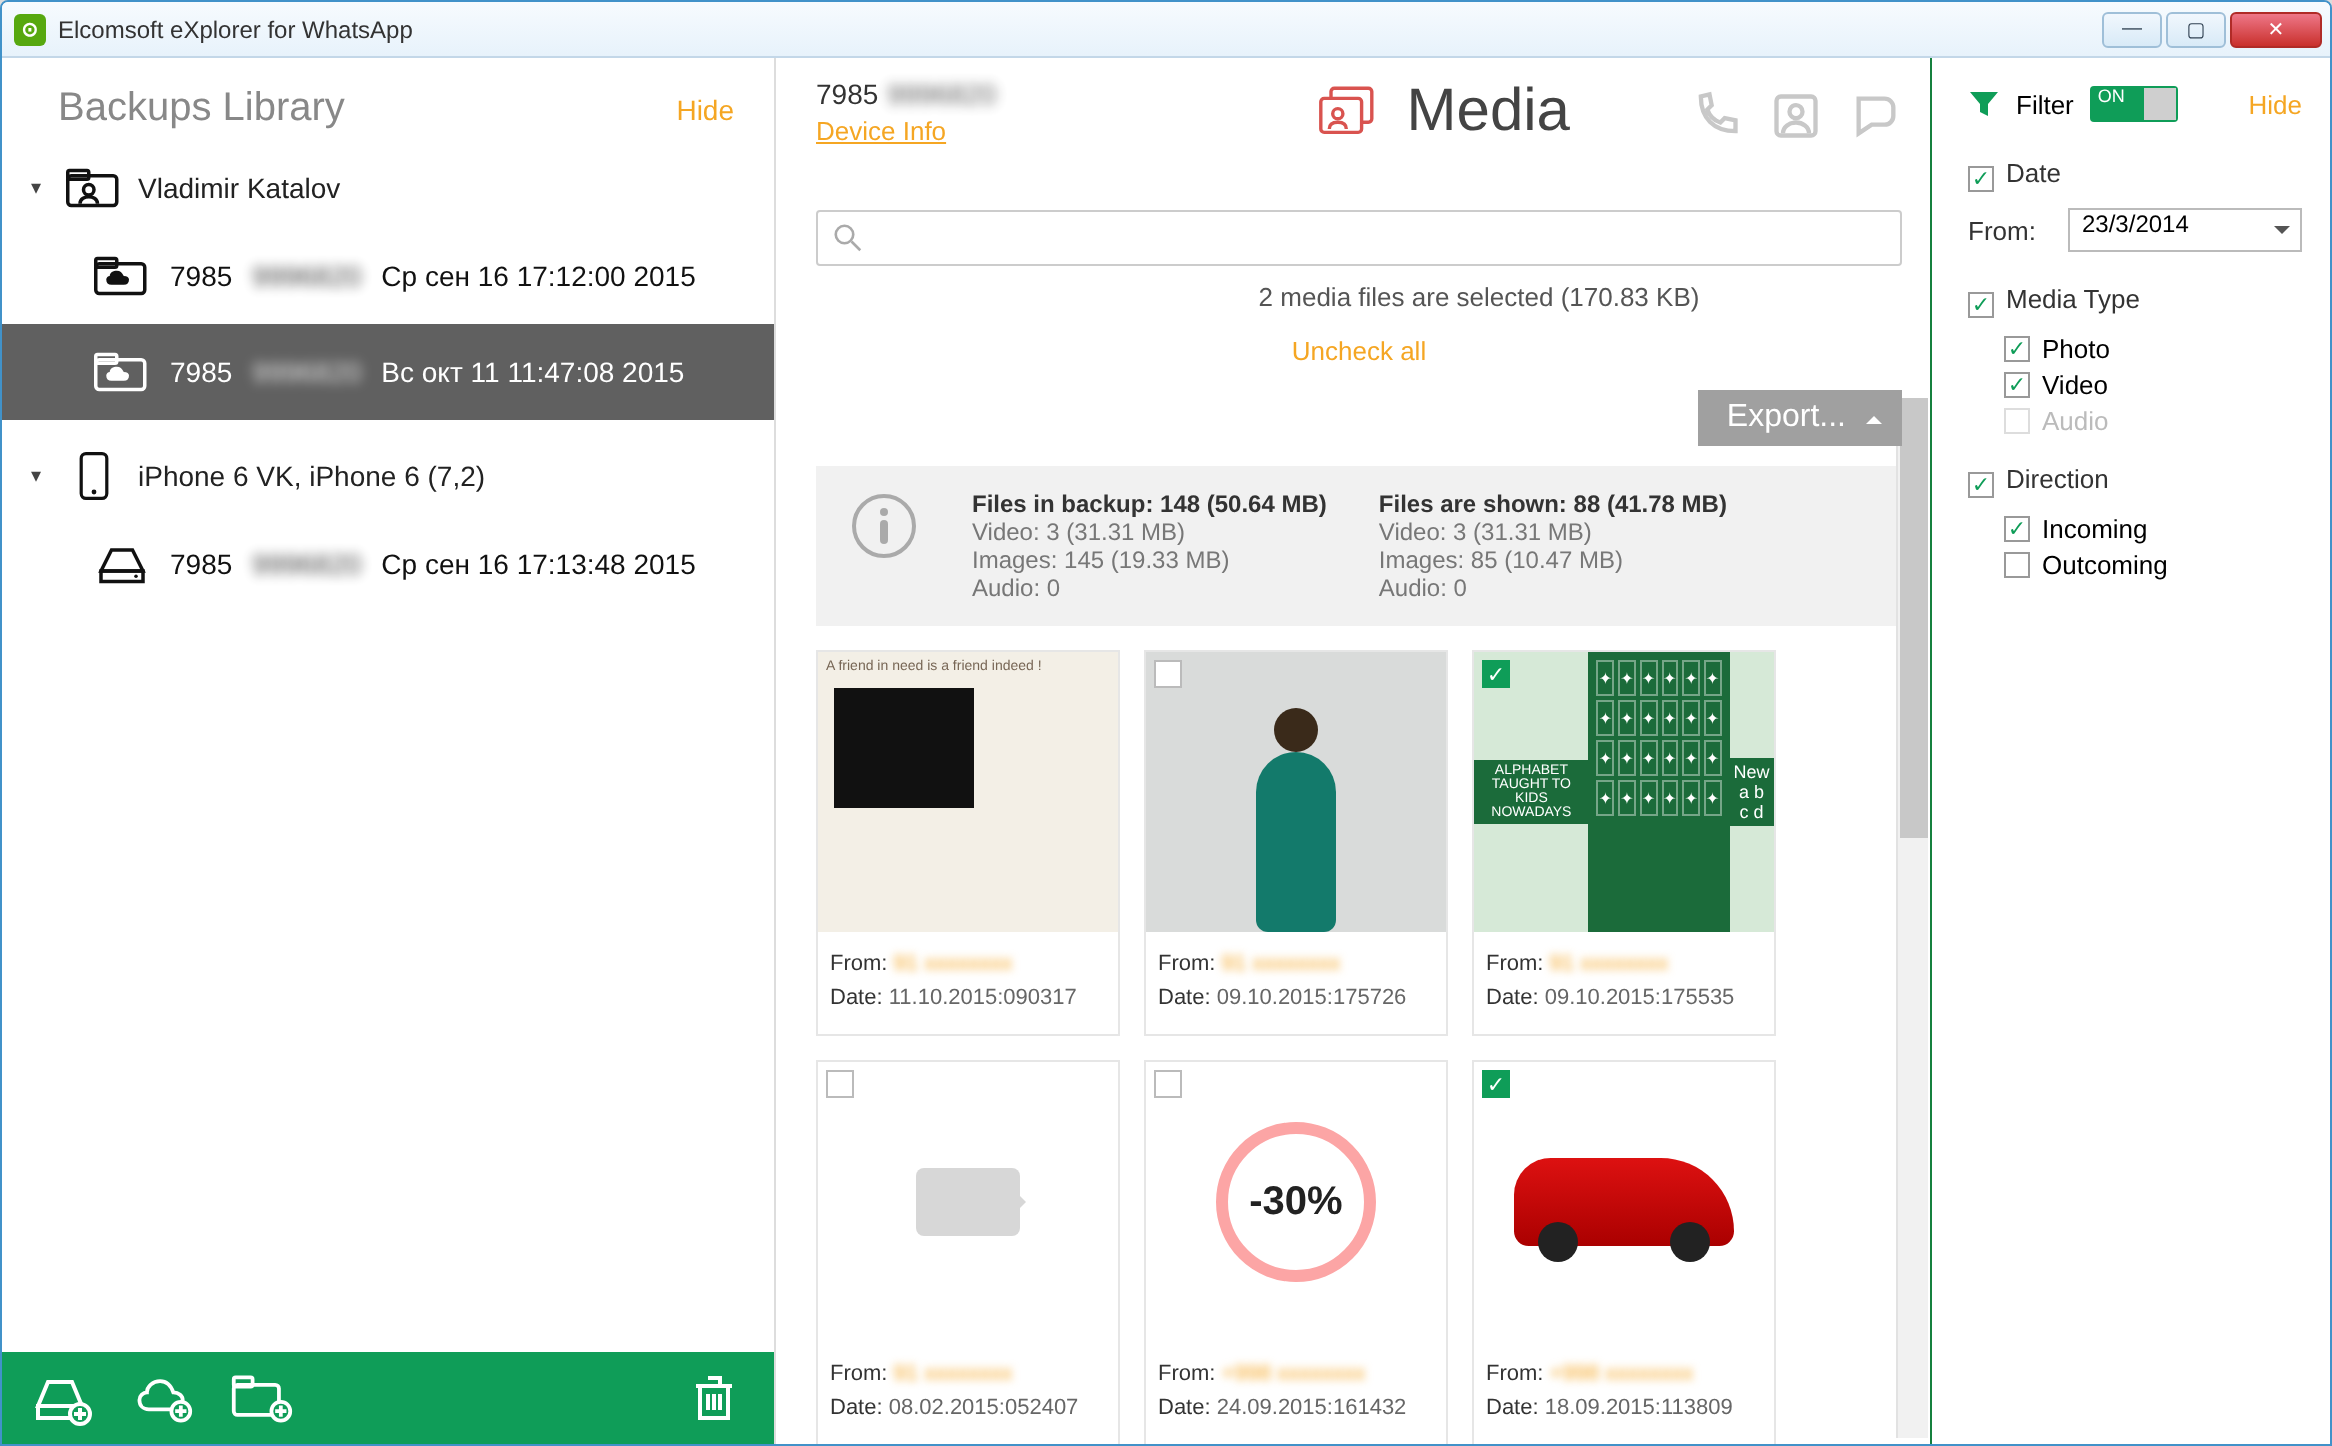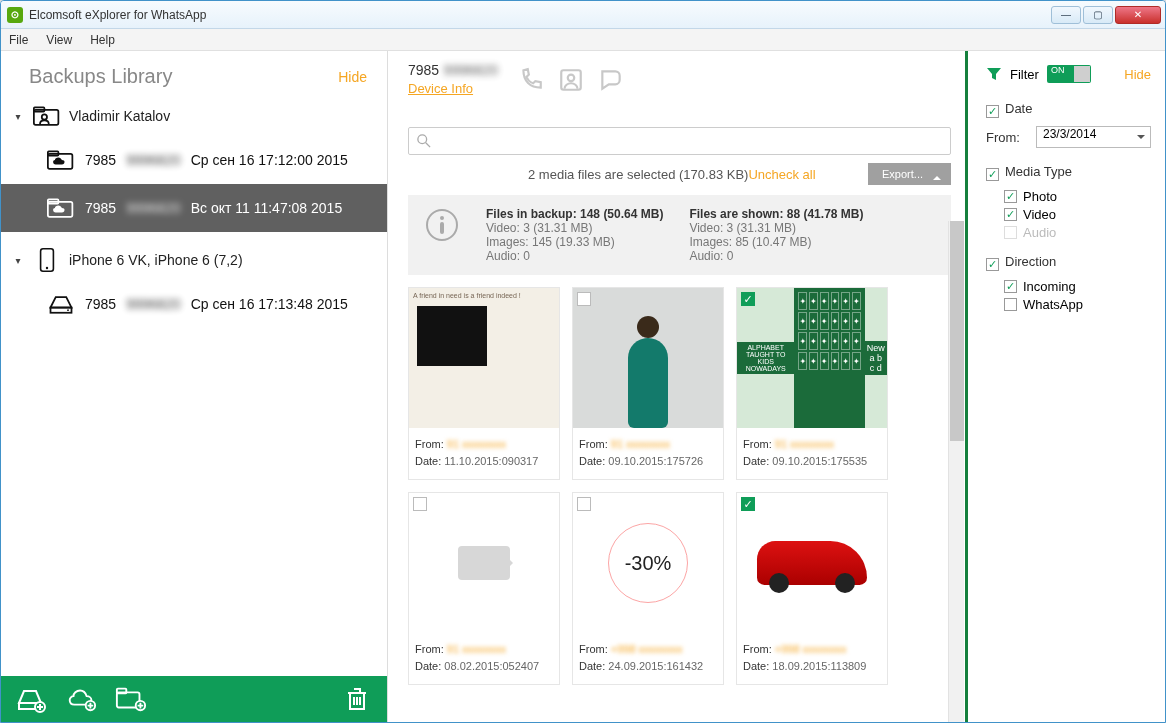--- a/index.html
+++ b/index.html
@@ -55,26 +55,26 @@
   .chead .title{ margin-left:auto; margin-right:40px; display:flex; align-items:center; gap:12px;}
   .chead .title h1{ margin:0; font-weight:300; font-size:30px; color:#444;}
   .chead .ticons{ display:flex; gap:14px; color:#c8c8c8; margin-left:20px; padding-top:6px;}
   .chead .ticons .ic{width:26px; height:26px;}
   .searchbar{
     margin-top:30px; height:28px; border:1px solid #ccc; border-radius:2px;
     display:flex; align-items:center; padding:0 8px; color:#aaa;
   }
   .searchbar svg{width:14px;height:14px;}
   .toolbar{
-    display:flex; align-items:center; margin-top:8px; font-size:13px; color:#555; 
+    display:flex; align-items:center; margin-top:8px; font-size:13px; color:#555; gap:12px;flex-direction:column;
   }
   .toolbar .sel{ margin-left:120px;}
   .toolbar .uncheck{ color:#f5a623;}
   .toolbar .export{
-    margin-left:auto; background:#a0a0a0; color:#fff; padding:5px 28px 5px 14px; position:relative; font-size:11px;
+    margin-left:auto; background:#a0a0a0; color:#fff; padding:5px 28px 5px 14px; position:relative; font-size:16px;
   }
   .toolbar .export:after{ content:""; position:absolute; right:10px; top:9px; border:4px solid transparent; border-bottom-color:#fff;}
   .infobox{
     margin-top:10px; background:#f1f1f1; padding:12px 16px; display:flex; gap:26px; font-size:12px; color:#777;
   }
   .infobox .ii{ width:36px;height:36px; display:flex; align-items:center; justify-content:center;}
   .infobox .col b{ color:#333; font-weight:600;}
   .grid{ margin-top:12px; display:flex; flex-wrap:wrap; gap:12px;}
   .card{
     width:152px; background:#fff; border:1px solid #e6e6e6; position:relative;
@@ -83,42 +83,42 @@
   .card .chk{
     position:absolute; top:4px; left:4px; width:14px; height:14px;
     border:1px solid #bbb; background:#fff; display:flex; align-items:center; justify-content:center;
   }
   .card .chk.checked{ background:#0f9d58; border-color:#0f9d58; color:#fff; font-size:11px;}
   .thumb{ height:140px; background:#d6e9d7; display:flex; align-items:center; justify-content:center; overflow:hidden;}
   .card .meta{ padding:8px 6px 10px 6px; color:#666; line-height:1.5;}
   .card .meta .fr{ color:#333;}
   .card .meta .ph{ color:#f5a623; filter:blur(2px);}
   .rpanel{
-    width:200px; border-left:3px solid #15803d; padding:14px 14px 4px 18px; font-size:13px;
+    width:200px; border-left:1px solid #15803d; padding:14px 14px 4px 18px; font-size:13px;
   }
   .rpanel .hdr{ display:flex; align-items:center; gap:8px; margin-bottom:18px;}
   .rpanel .toggle{ width:44px;height:18px; background:#0f9d58; border-radius:2px; position:relative; color:#fff; font-size:9px; display:flex; align-items:flex-start; padding-left:4px;}
   .rpanel .toggle:after{ content:""; position:absolute; right:1px; top:1px; width:16px; height:16px; background:#cfcfcf;}
   .rpanel .hide{ margin-left:auto; color:#f5a623;}
   .chk2{ width:13px;height:13px; border:1px solid #999; display:inline-flex; align-items:center; justify-content:center; margin-right:6px; color:#0f9d58; font-size:11px; vertical-align:-2px;}
   .chk2.on:before{content:"✓";}
   .sect{ margin-bottom:8px; color:#333;}
   .sub{ margin-left:18px; margin-bottom:3px; display:flex; align-items:center; font-size:13px;}
   .dates{ margin:6px 0 16px 0;}
   .dates .row{ display:flex; align-items:center; margin-bottom:6px; gap:6px;}
   .dates label{ width:44px; color:#333; font-size:13px;}
   .dates .inp{ flex:1; height:22px; border:1px solid #bbb; padding:0 18px 0 6px; font-size:12px; position:relative; background:#fff;}
   .dates .inp:after{content:""; position:absolute; right:5px; top:8px; border:4px solid transparent; border-top-color:#555;}
   .th-board{width:100%;height:100%; background:#1b6b3a; color:#fff; font-size:8px; padding:4px; display:grid; grid-template-columns:repeat(6,1fr); grid-auto-rows:18px; gap:2px;}
   .th-board div{border:1px solid rgba(255,255,255,.4); display:flex; align-items:center; justify-content:center;}
   .th-person{width:40px;height:90px; background:#137a6b; border-radius:20px 20px 6px 6px; position:relative;}
   .th-person:before{content:""; position:absolute; top:-22px; left:9px; width:22px;height:22px;border-radius:50%;background:#3a2a1a;}
   .th-video{width:52px;height:34px;background:#d7d7d7;border-radius:4px;position:relative;}
   .th-video:after{content:""; position:absolute; right:-12px; top:8px; border:9px solid transparent; border-left-color:#d7d7d7;}
-  .th-badge{width:80px;height:80px;border-radius:50%;border:1px solid #fca5a5;display:flex;align-items:center;justify-content:center;font-size:20px;font-weight:normal;color:#222;}
+  .th-badge{width:80px;height:80px;border-radius:50%;border:6px solid #fca5a5;display:flex;align-items:center;justify-content:center;font-size:20px;font-weight:bold;color:#222;}
   .th-car{width:110px;height:44px;background:linear-gradient(#d11,#a00);border-radius:20px 40px 8px 8px;position:relative;}
   .th-car:before,.th-car:after{content:"";position:absolute;bottom:-8px;width:20px;height:20px;background:#222;border-radius:50%;}
   .th-car:before{left:12px;} .th-car:after{right:12px;}
   .scrollhint{position:absolute; right:1px; top:170px; width:16px; height:520px; background:#f1f1f1; border-left:1px solid #e2e2e2;}
   .scrollhint .thumb{position:absolute; top:0; left:1px; width:14px; height:220px; background:#c8c8c8;}
   .content{position:relative;}
   .mediaicon{width:34px;height:34px;}
 </style>
 </head>
 <body>
@@ -127,25 +127,20 @@
 
   <div class="titlebar">
     <div class="app-icon">⊙</div>
     <span>Elcomsoft eXplorer for WhatsApp</span>
     <span class="spacer"></span>
     <div class="winbtn">—</div>
     <div class="winbtn">▢</div>
     <div class="winbtn close">✕</div>
   </div>
 
-  <div class="menubar">
-    <span>File</span>
-    <span>View</span>
-    <span>Help</span>
-  </div>
 
   <div class="body">
 
     <div class="sidebar">
       <div class="lib-header">
         <h2>Backups Library</h2>
         <span class="hide">Hide</span>
       </div>
       <div class="tree">
 
@@ -233,20 +228,29 @@
           </div>
 
         <div class="chead">
           <div class="left">
             <div>
               <span class="phone">7985</span>
               <span class="phone blur">9996820</span>
             </div>
             <a class="dinfo">Device Info</a>
           </div>
+          <div class="title">
+            <svg class="mediaicon" viewBox="0 0 40 36">
+              <rect x="10" y="4" width="24" height="20" rx="2" fill="none" stroke="#d9534f" stroke-width="2"></rect>
+              <rect x="4" y="10" width="24" height="20" rx="2" fill="#fff" stroke="#d9534f" stroke-width="2"></rect>
+              <circle cx="14" cy="19" r="3" fill="none" stroke="#d9534f" stroke-width="2"></circle>
+              <path d="M9 28c0-3 2-4 5-4s5 1 5 4" fill="none" stroke="#d9534f" stroke-width="2"></path>
+            </svg>
+            <h1>Media</h1>
+          </div>
           <div class="ticons">
             <svg class="ic" viewBox="0 0 24 24">
                 <path d="M5 3c0 10 6 16 16 16l0-5-5-1-2 2c-3-1-5-3-6-6l2-2-1-5z" fill="none" stroke="currentColor" stroke-width="2"></path>
               </svg>
             <svg class="ic" viewBox="0 0 24 24">
                 <rect x="3" y="3" width="18" height="18" rx="2" fill="none" stroke="currentColor" stroke-width="2"></rect>
                 <circle cx="12" cy="10" r="3" fill="none" stroke="currentColor" stroke-width="2"></circle>
                 <path d="M6 20c0-3 3-5 6-5s6 2 6 5" fill="none" stroke="currentColor" stroke-width="2"></path>
               </svg>
             <svg class="ic" viewBox="0 0 24 24">
@@ -427,19 +431,19 @@
             <span style="color:#bbb">Audio</span>
           </div>
 
         <div class="sect" style="margin-top:14px"><span class="chk2 on"></span><span>Direction</span></div>
         <div class="sub">
             <span class="chk2 on"></span>
             <span>Incoming</span>
           </div>
         <div class="sub">
             <span class="chk2"></span>
-            <span>WhatsApp</span>
+            <span>Outcoming</span>
           </div>
       </div>
     </div>
 
   </div>
 </div>
 
 </body></html>

